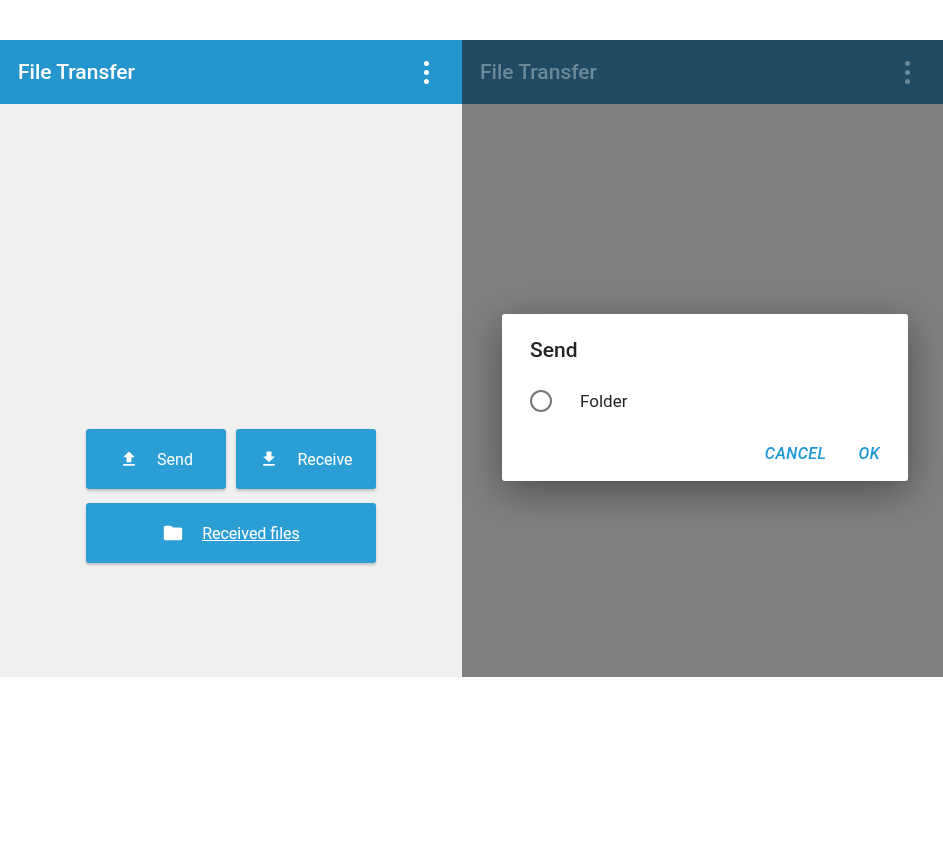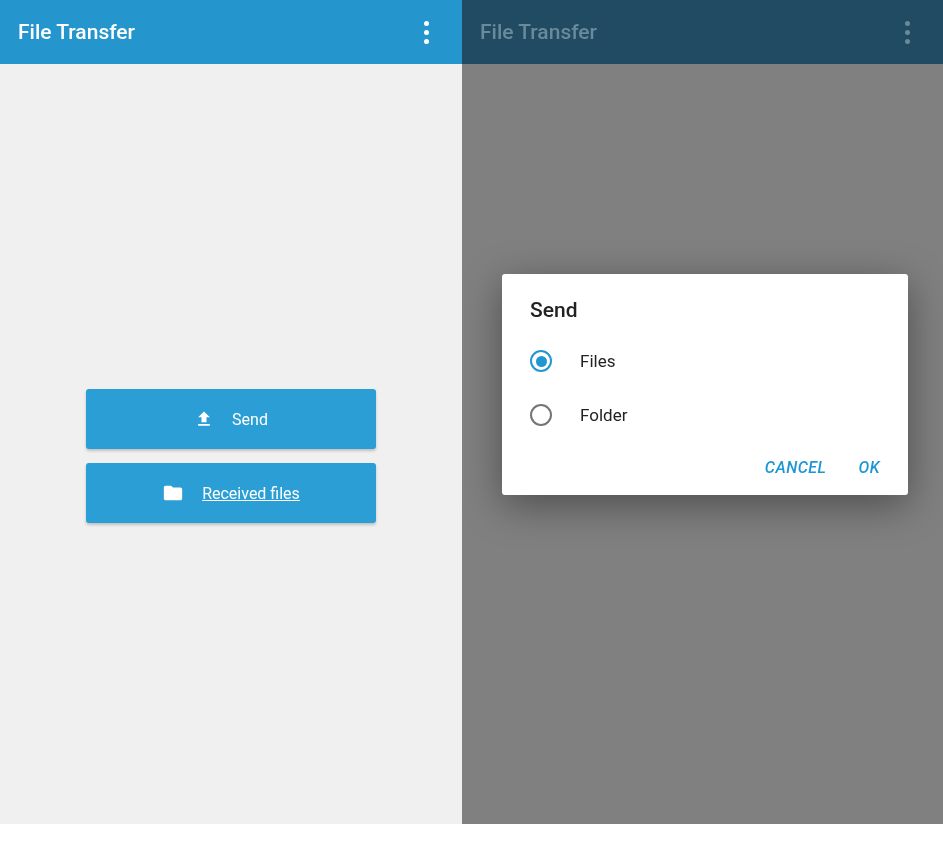--- a/index.html
+++ b/index.html
@@ -5,22 +5,23 @@
     * { box-sizing: border-box; margin: 0; padding: 0; }
     body {
       font-family: Roboto, Arial, sans-serif;
       width: 943px;
       height: 841px;
       display: flex;
       background: #fff;
     }
     .screen {
       position: relative;
-      height: 824px;
+      height: 637px;
       overflow: hidden;
+      margin-top: 40px;
     }
     .screen-left { width: 462px; background: #f0f0f0; }
     .screen-right { width: 481px; background: #808080; }
     .appbar {
       height: 64px;
       display: flex;
       align-items: center;
       justify-content: space-between;
       padding: 0 12px 0 18px;
       color: #fff;
@@ -166,20 +167,28 @@
     <div class="button-area">
       <div class="btn-row">
         <div class="mbtn mbtn-half">
           <span class="icon">
             <svg width="20" height="20" viewBox="0 0 24 24">
                 <path d="M9 16h6v-6h4l-7-7-7 7h4v6zm-4 2h14v2H5v-2z"></path>
               </svg>
           </span>
           <span>Send</span>
         </div>
+        <div class="mbtn mbtn-half">
+          <span class="icon">
+            <svg width="20" height="20" viewBox="0 0 24 24">
+                <path d="M19 9h-4V3H9v6H5l7 7 7-7zM5 18v2h14v-2H5z"></path>
+              </svg>
+          </span>
+          <span>Receive</span>
+        </div>
       </div>
       <div class="mbtn mbtn-full">
         <span class="icon">
           <svg width="22" height="22" viewBox="0 0 24 24">
               <path d="M10 4H4c-1.1 0-2 .9-2 2v12c0 1.1.9 2 2 2h16c1.1 0 2-.9 2-2V8c0-1.1-.9-2-2-2h-8l-2-2z"></path>
             </svg>
         </span>
         <span>Received files</span>
       </div>
     </div>
@@ -193,24 +202,20 @@
       <div class="dots">
         <span></span>
           <span></span>
           <span></span>
       </div>
     </div>
   </div>
   <div class="dialog">
     <div class="dialog-title">Send</div>
     <div class="radio-row">
-      <div class="radio selected"></div>
-      <span>Files</span>
-    </div>
-    <div class="radio-row">
       <div class="radio"></div>
       <span>Folder</span>
     </div>
     <div class="dialog-actions">
       <span class="dialog-action">CANCEL</span>
       <span class="dialog-action">OK</span>
     </div>
   </div>
 </div>
 

